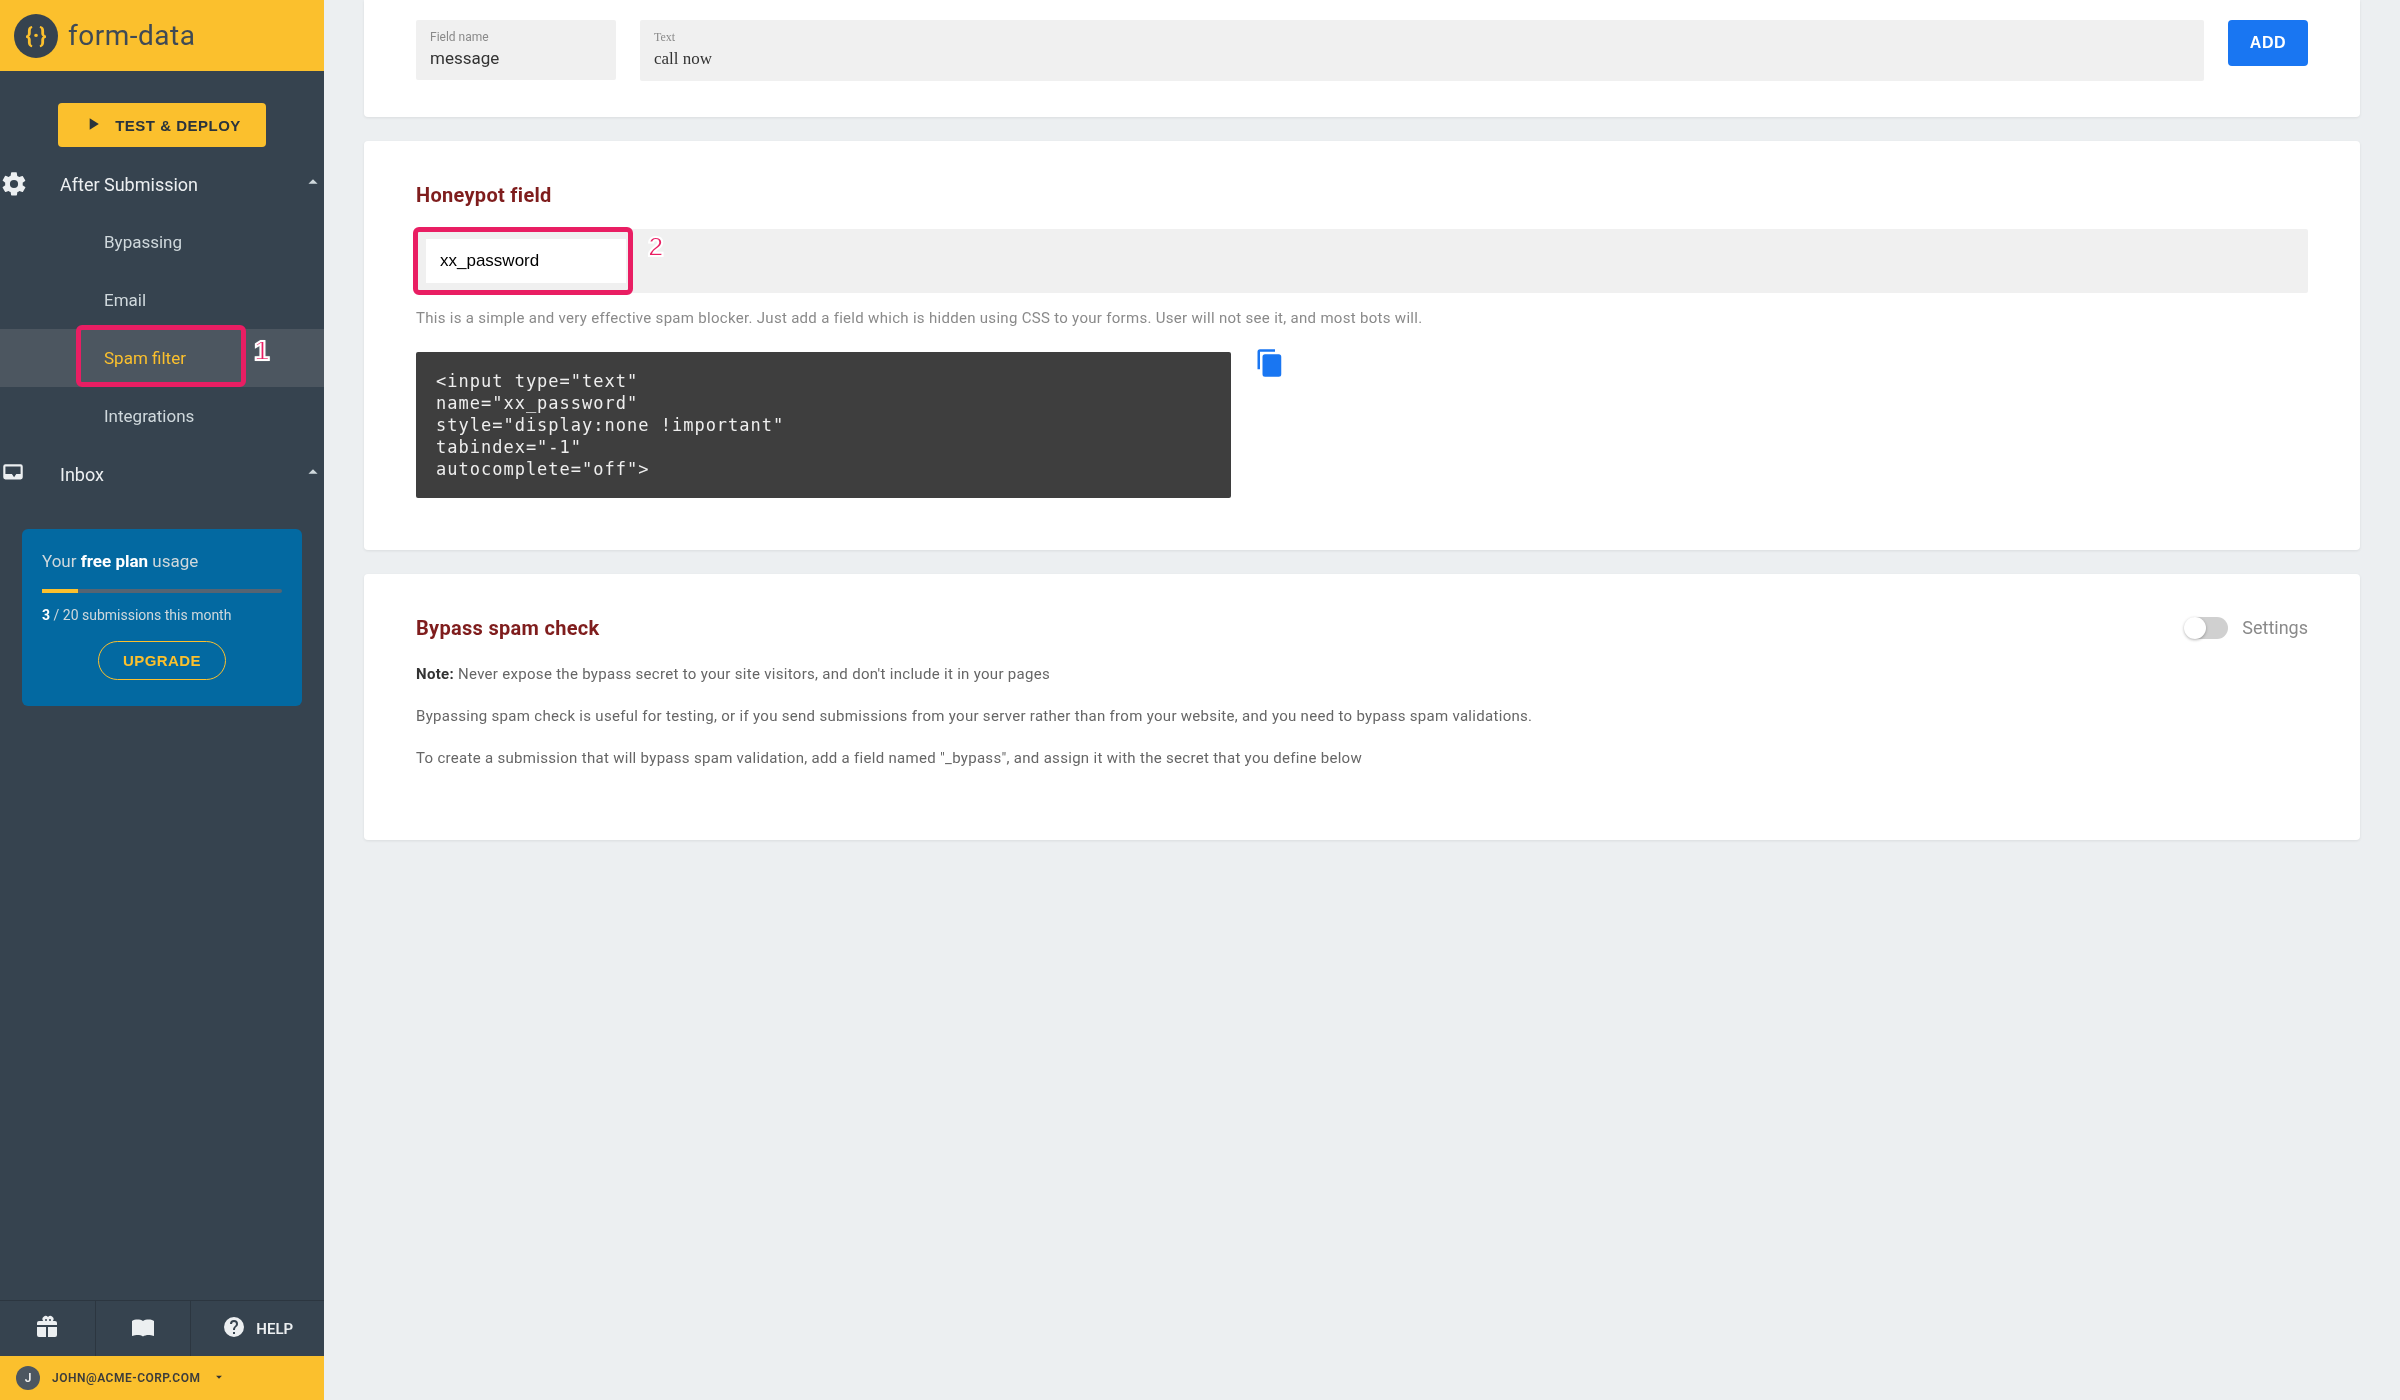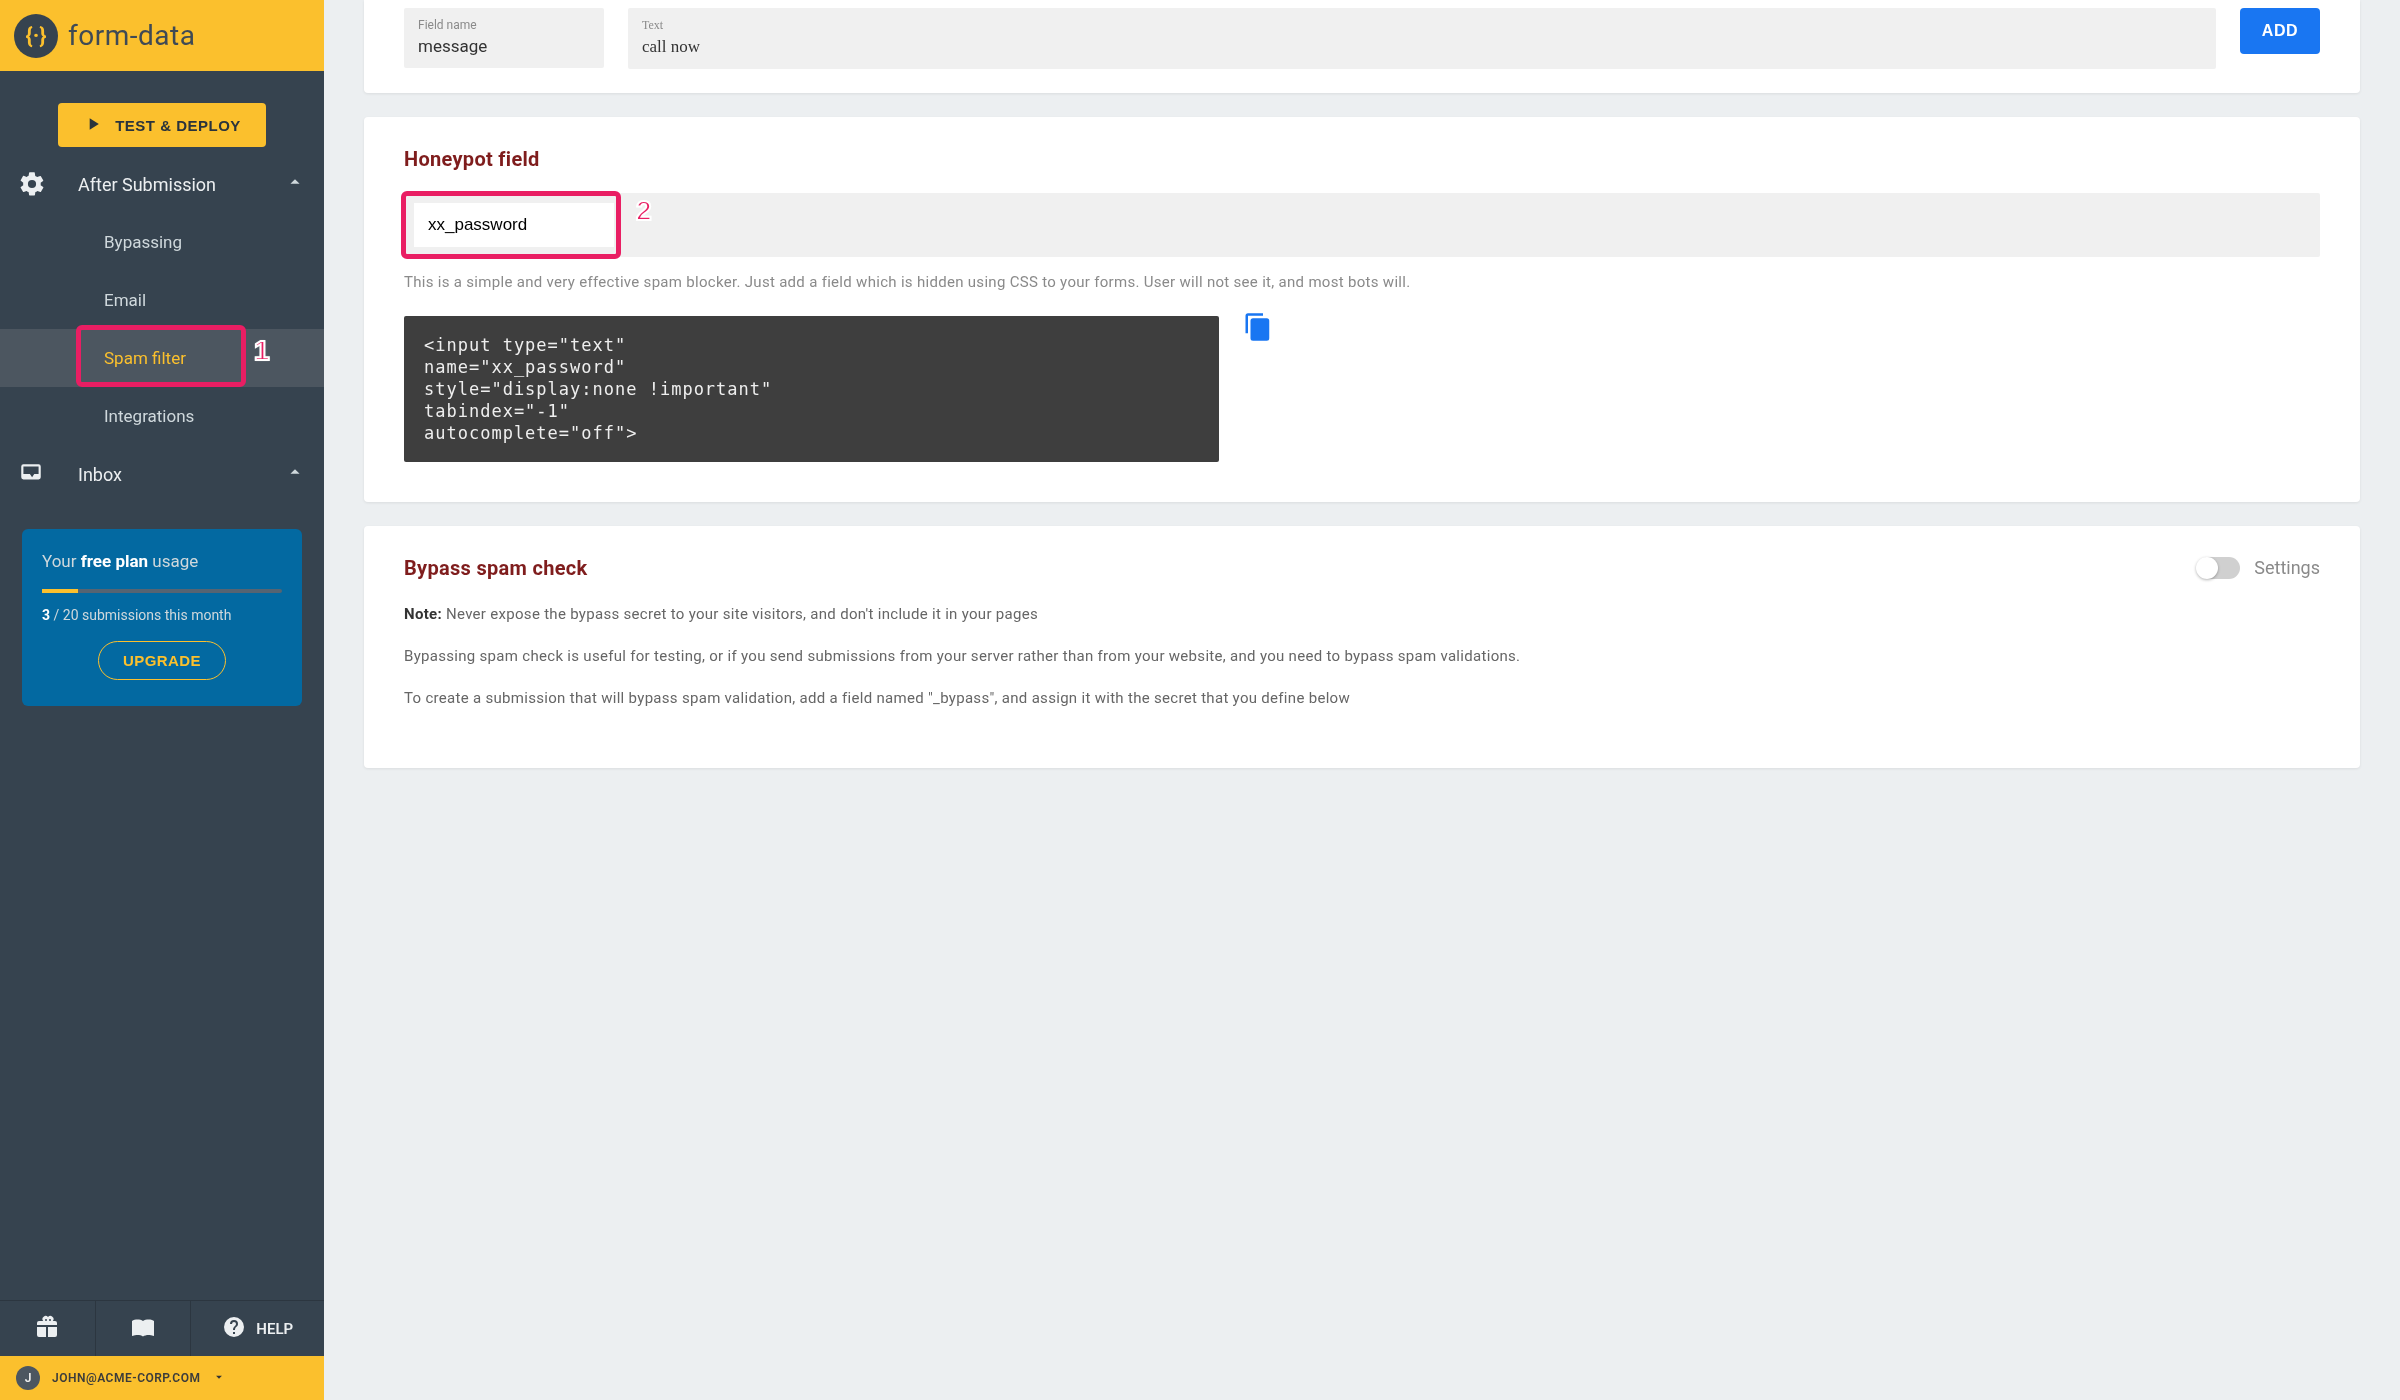--- a/index.html
+++ b/index.html
@@ -10,21 +10,21 @@
   .sidebar { width: 324px; min-width: 324px; background: #36434f; display: flex; flex-direction: column; height: 100vh; }
   .brand { background: #fbc02d; height: 71px; display: flex; align-items: center; padding: 0 14px; gap: 10px; }
   .brand-icon { width: 44px; height: 44px; border-radius: 50%; background: #36434f; display: flex; align-items: center; justify-content: center; color: #fbc02d; font-weight: 700; font-size: 22px; }
   .brand-name { color: #3f4a55; font-size: 28px; font-weight: 400; letter-spacing: 0.5px; }
 
   .side-scroll { flex: 1; overflow-y: auto; padding-bottom: 12px; }
   .test-wrap { padding: 32px 58px 8px; }
   .test-btn { width: 100%; background: #fbc02d; border: none; border-radius: 4px; height: 44px; display: flex; align-items: center; justify-content: center; gap: 12px; font-weight: 700; color: #2a333c; font-size: 15px; letter-spacing: 0.5px; cursor: pointer; }
   .test-btn svg { width: 20px; height: 20px; }
 
-  .nav-item { display: flex; align-items: center; padding: 0 18px; height: 58px; color: #eceff1; cursor: pointer; }
+  .nav-item { display: flex; align-items: center; padding: 0 0; height: 58px; color: #eceff1; cursor: pointer; }
   .nav-item .leading { width: 60px; display: flex; justify-content: flex-start; }
   .nav-item .label { flex: 1; font-size: 18px; }
   .nav-item .chev { color: #cfd8dc; }
   .sub-item { display: flex; align-items: center; height: 58px; padding-left: 104px; color: #cfd8dc; font-size: 17px; cursor: pointer; }
   .sub-item.active { background: #4c5660; color: #fbc02d; }
 
   .usage-card { margin: 26px 22px 0; background: #0369a1; border-radius: 6px; padding: 22px 20px 26px; color: #cfd8dc; }
   .usage-title { font-size: 17px; margin-bottom: 18px; }
   .usage-title b { color: #fff; }
   .usage-bar-bg { height: 4px; background: #566472; border-radius: 2px; margin-bottom: 14px; position: relative; }
@@ -37,21 +37,21 @@
   .bottom-cell { flex: 1; display: flex; align-items: center; justify-content: center; color: #eceff1; border-right: 1px solid #2c3640; cursor: pointer; gap: 10px; font-weight: 600; font-size: 15px; }
   .bottom-cell:last-child { border-right: none; align-items: center; }
   .bottom-cell svg { width: 24px; height: 24px; }
 
   .user-strip { background: #fbc02d; height: 44px; display: flex; align-items: center; padding: 0 16px; gap: 12px; cursor: pointer; }
   .avatar { width: 24px; height: 24px; border-radius: 50%; background: #4c5660; color: #eee; font-size: 12px; font-weight: 600; display: flex; align-items: center; justify-content: center; }
   .user-email { font-size: 12px; font-weight: 600; color: #3b3b3b; letter-spacing: 0.5px; }
 
   
   .main { flex: 1; overflow-y: auto; padding: 0 40px 40px; }
-  .card { background: #fff; border-radius: 4px; box-shadow: 0 1px 3px rgba(0,0,0,0.08); margin-top: 24px; padding: 0; }
+  .card { background: #fff; border-radius: 4px; box-shadow: 0 1px 3px rgba(0,0,0,0.08); margin-top: 24px; padding: 12px; }
   .card-row-top { display: flex; align-items: flex-start; gap: 24px; padding: 8px 40px 24px; }
   .input-box { background: #f0f0f0; border-radius: 2px; padding: 10px 14px 12px; flex: 0 0 200px; }
   .input-box.wide { flex: 1; font-family: Liberation Serif, serif; }
   .input-label { font-size: 12px; color: #8a8a8a; margin-bottom: 4px; }
   .input-val { font-size: 17px; color: #333; }
   .add-btn { background: #1976f2; color: #fff; border: none; border-radius: 4px; font-weight: 700; font-size: 16px; padding: 14px 22px; cursor: pointer; letter-spacing: 0.5px; }
 
   .card-inner { padding: 30px 40px 40px; }
   h2.section { color: #7f1d1d; font-size: 20px; font-weight: 700; margin-bottom: 22px; letter-spacing: 0.3px; }
   .grey-bar { background: #f0f0f0; border-radius: 2px; height: 64px; display: flex; align-items: center; padding: 0 0; margin-bottom: 14px; }

